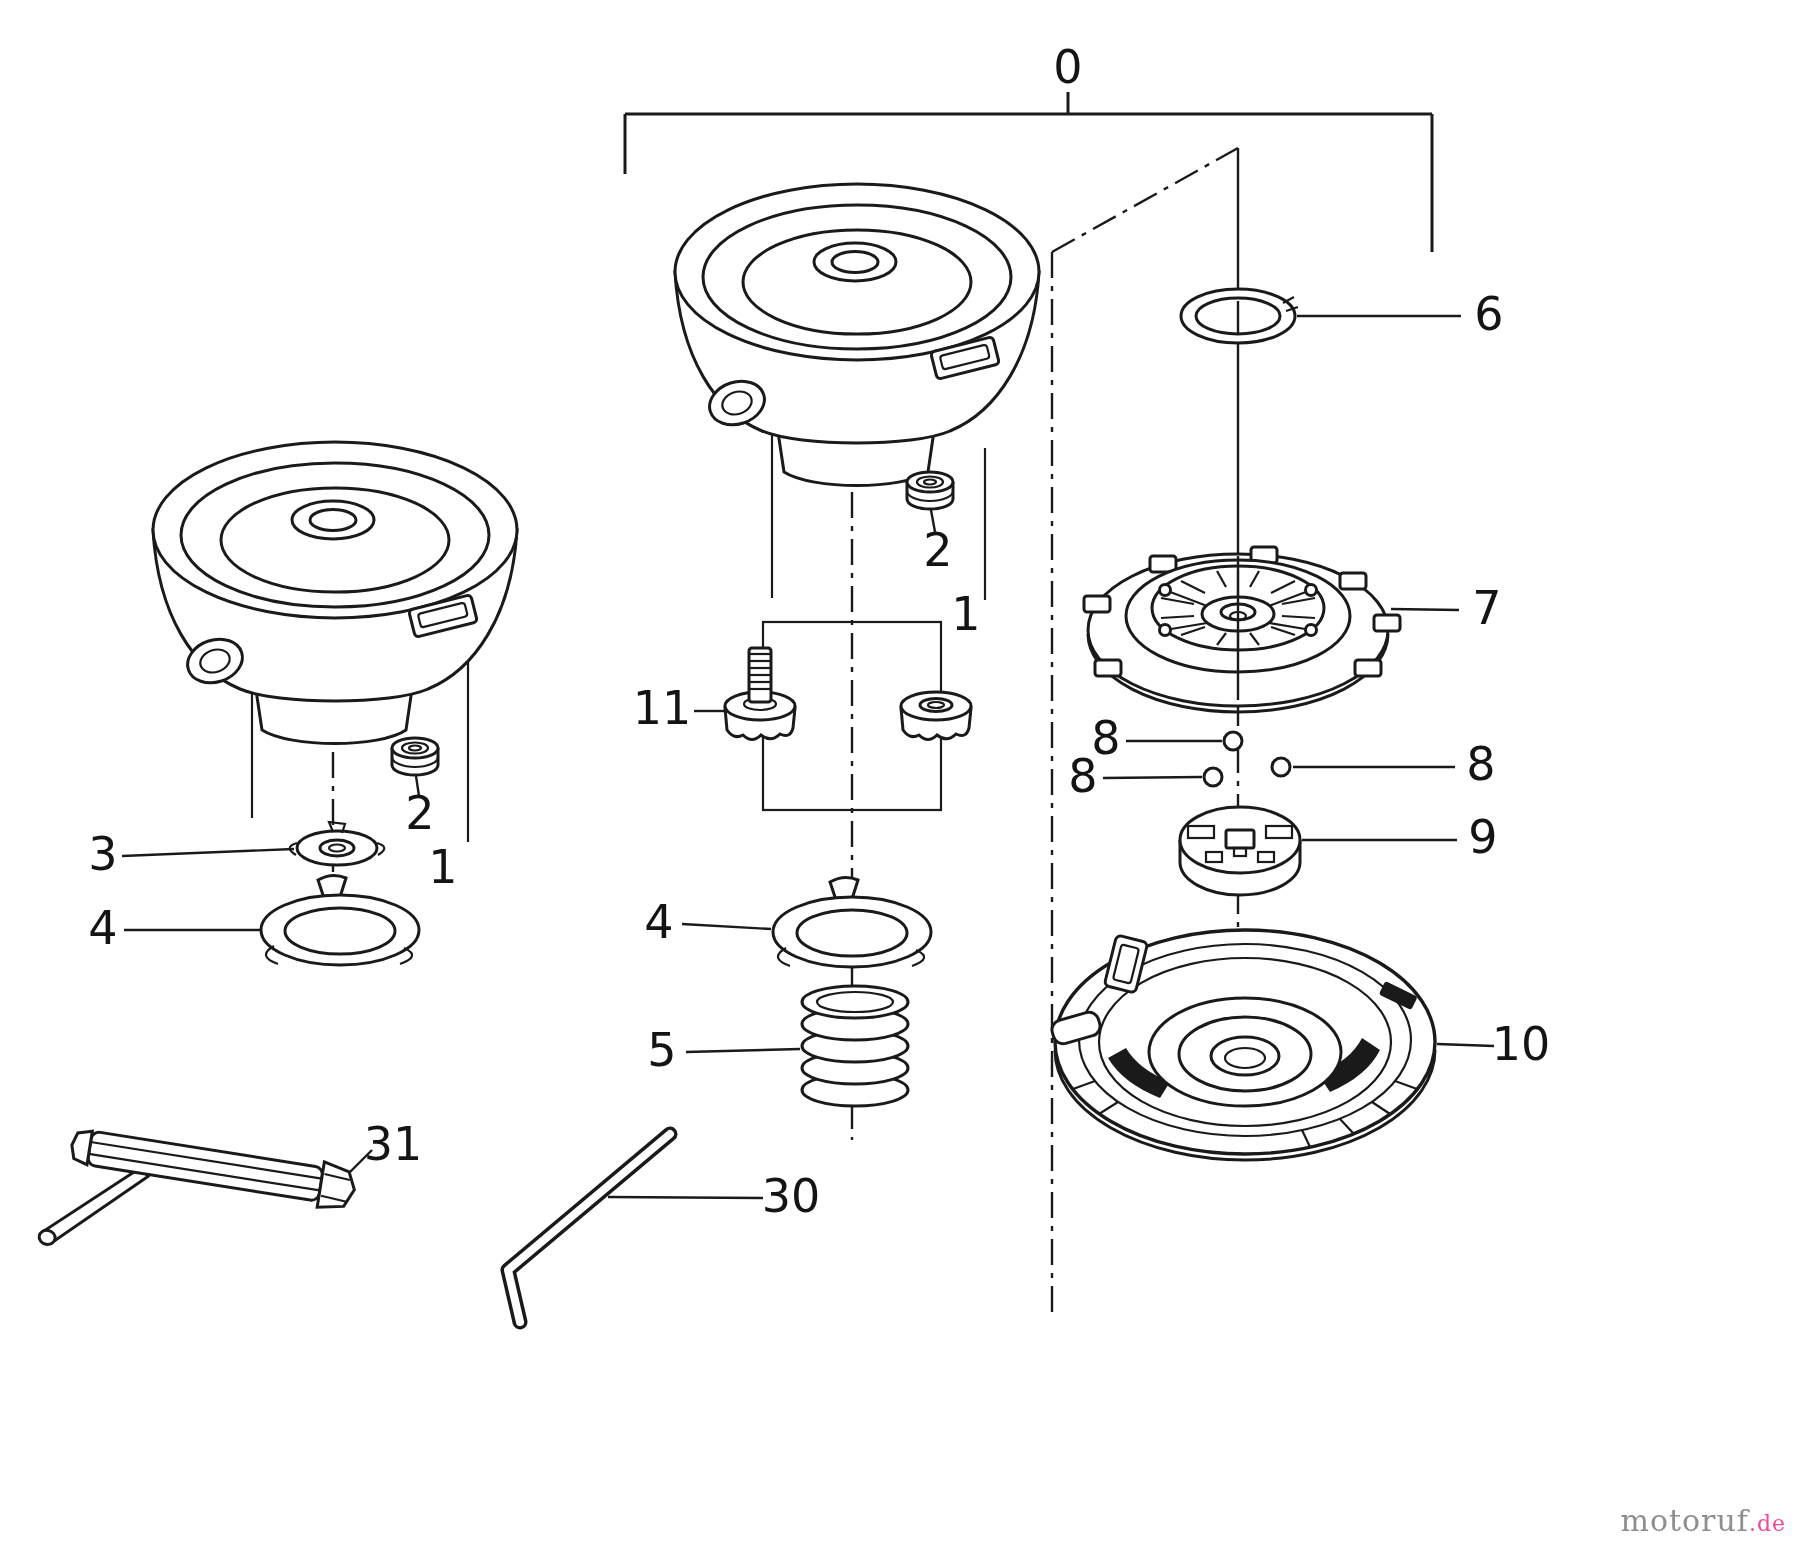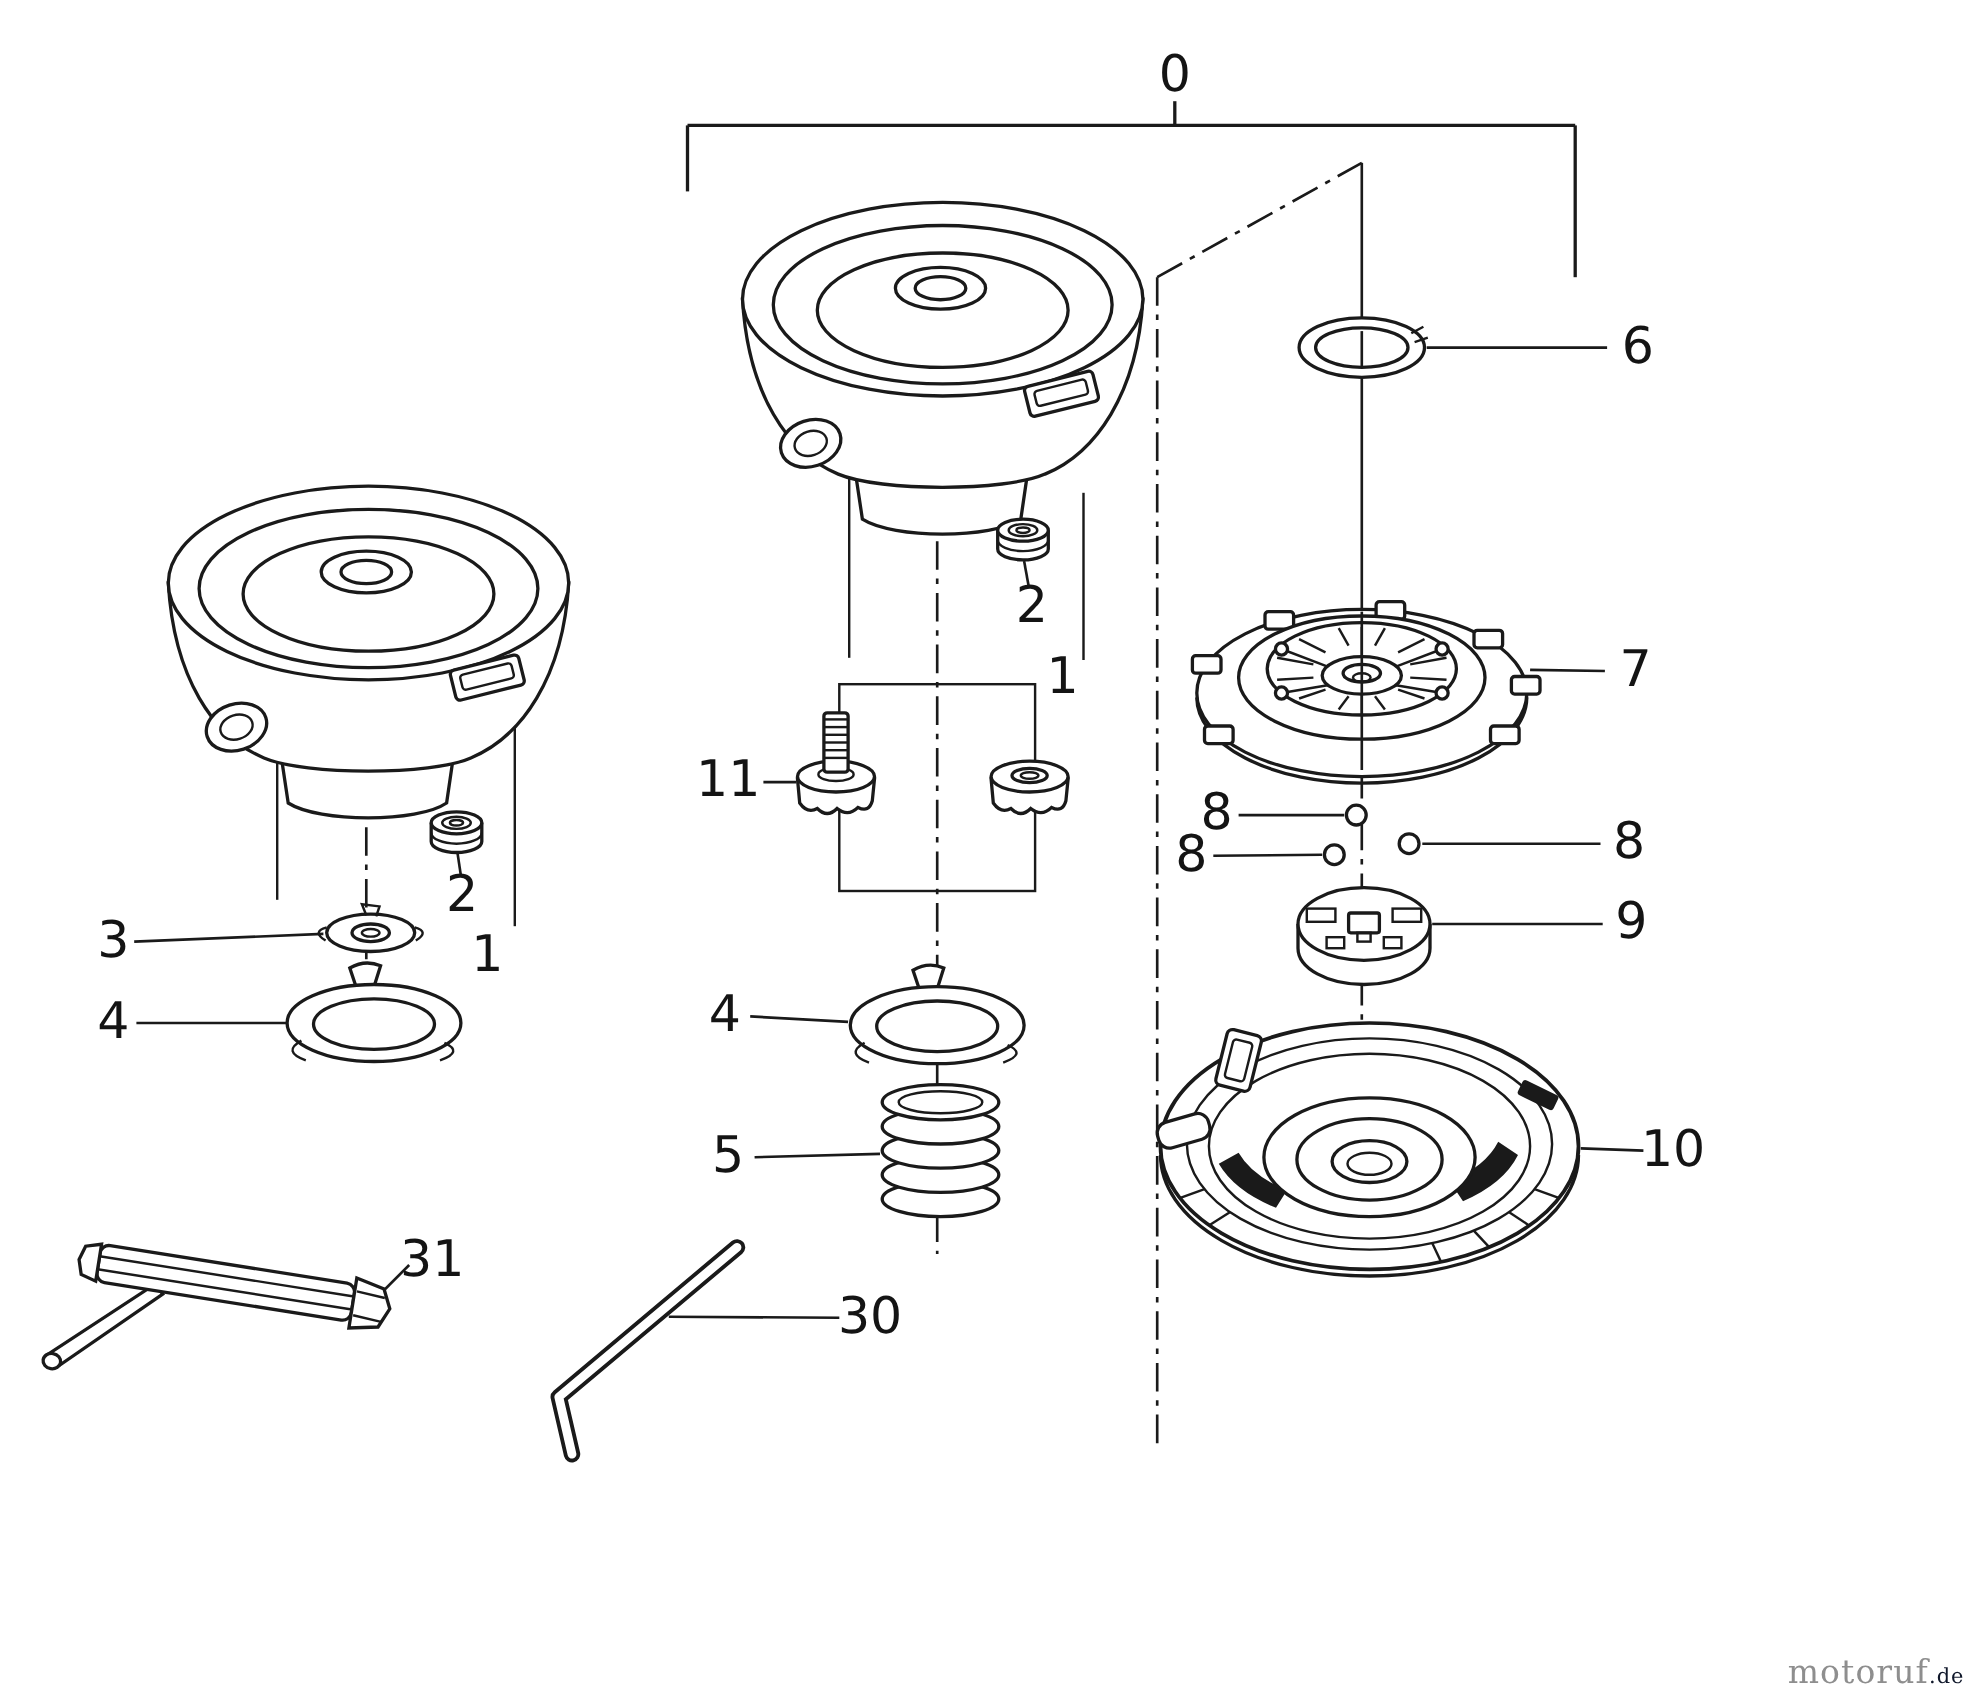--- a/index.html
+++ b/index.html
@@ -9,21 +9,21 @@
   .s35{fill:#ffffff;stroke:#1a1a1a;stroke-width:3.4;}
   .sn{fill:none;stroke:#1a1a1a;stroke-width:3;}
   .s2{fill:none;stroke:#1a1a1a;stroke-width:2.2;}
   .ln{fill:none;stroke:#1a1a1a;stroke-width:2.4;}
   .ld{fill:none;stroke:#1a1a1a;stroke-width:2.4;}
   .dash{stroke-dasharray:26 8 5 8;}
   .dk{fill:#1a1a1a;stroke:none;}
   .lbl{font-family:"DejaVu Sans",sans-serif;font-size:46px;fill:#141414;}
   .watermark{position:absolute;right:14px;bottom:14px;font-family:"DejaVu Serif",serif;
              font-size:30px;color:#8e8e8e;letter-spacing:1px;user-select:none;}
-  .watermark .tld{color:#0f172a;font-size:19px;}
+  .watermark .tld{color:#ec4899;font-size:22px;}
 </style>
 </head>
 <body>
 
 <div class="stage">
 <svg viewBox="0 0 1800 1552" width="1800" height="1552">
 
   <defs>
 
     <g id="head-drum">

